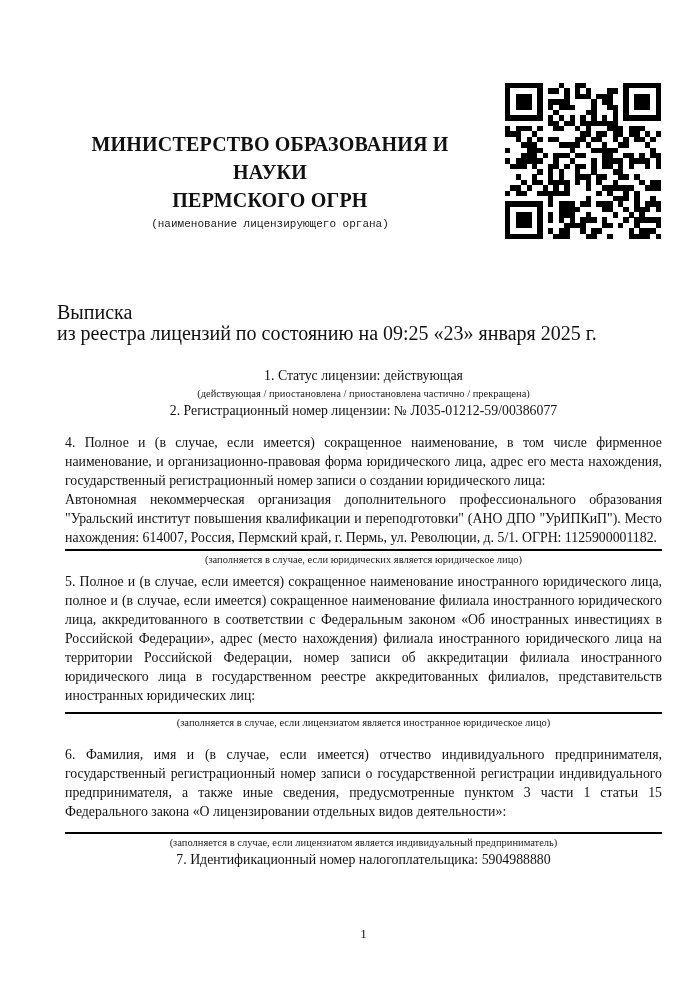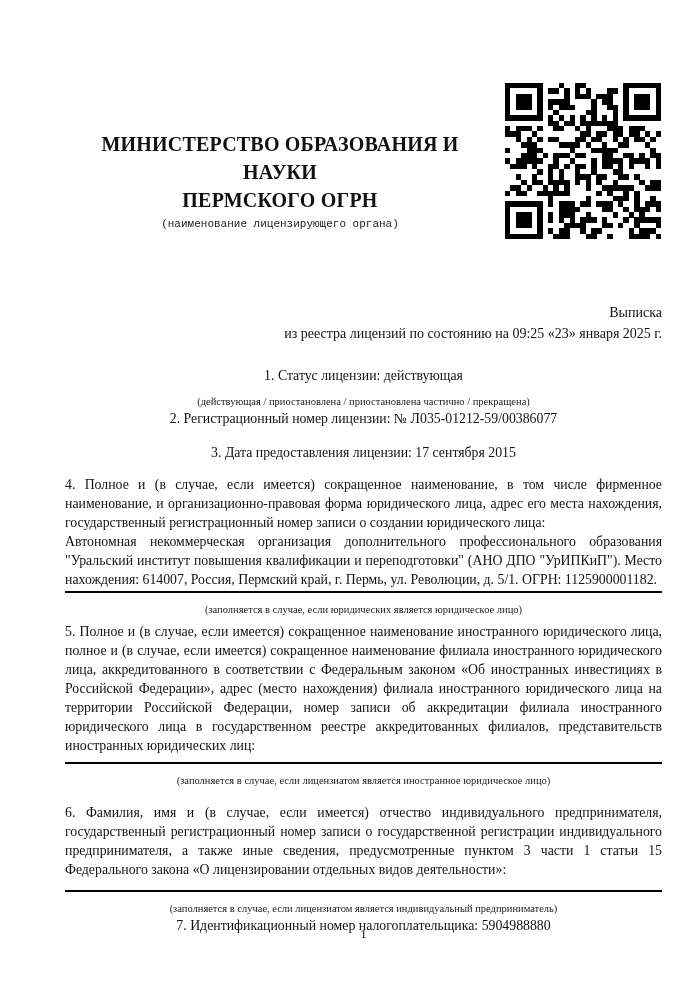--- a/index.html
+++ b/index.html
@@ -1,30 +1,30 @@
 <!DOCTYPE html>
 <html><head>
 <meta charset="utf-8">
 <style>
   html,body{margin:0;padding:0;background:#ffffff;}
   body{width:700px;height:990px;font-family:"Liberation Serif","DejaVu Serif",serif;color:#111;}
   .page{position:relative;width:700px;height:990px;background:#fff;overflow:hidden;}
 
   .qr{position:absolute;top:83px;left:505px;width:156px;height:156px;}
 
-  .org-header{position:absolute;top:130px;left:66px;width:428px;text-align:center;}
+  .org-header{position:absolute;top:130px;left:56px;width:428px;text-align:center;}
   .org-name{font-size:20px;font-weight:bold;line-height:28px;letter-spacing:.2px;}
   .org-caption{font-size:11px;line-height:14px;margin-top:3px;color:#1a1a1a;font-family:Liberation Mono, monospace;}
 
-  .doc-title{position:absolute;top:302px;left:65px;width:597px;text-align:right;font-size:14px;line-height:21px;}
+  .doc-title{position:absolute;top:302px;left:57px;width:597px;text-align:left;font-size:20px;line-height:21px;}
 
   .content{position:absolute;top:366px;left:65px;width:597px;font-size:13.8px;line-height:19px;}
   .para{text-align:justify;}
   .line{text-align:center;}
-  .note{font-size:10.5px;line-height:14px;text-align:center;margin-top:10px;color:#1a1a1a;}
+  .note{font-size:10.5px;line-height:14px;text-align:center;margin-top:2px;color:#1a1a1a;}
   .rule{border:0;border-top:2px solid #000;margin:0;height:0;}
 
   .mt17{}
   .mt15{margin-top:15px;}
   .mt13{margin-top:13px;}
   .mt5{margin-top:5px;}
   .rulegap6{margin-top:6px;}
   .ruletight{margin-top:2px;}
 
   .page-number{position:absolute;top:926px;left:65px;width:597px;text-align:center;font-size:13px;}
@@ -468,23 +468,20 @@
 
     <div class="item">
       <div class="line">1. Статус лицензии: действующая</div>
       <div class="note">(действующая / приостановлена / приостановлена частично / прекращена)</div>
     </div>
 
     <div class="item mt17">
       <div class="line">2. Регистрационный номер лицензии: № Л035-01212-59/00386077</div>
     </div>
 
-    <div class="item mt15">
-      <div class="line">3. Дата предоставления лицензии: 17 сентября 2015</div>
-    </div>
 
     <div class="item mt13">
       <div class="para">4. Полное и (в случае, если имеется) сокращенное наименование, в том числе фирменное наименование, и организационно-правовая форма юридического лица, адрес его места нахождения, государственный регистрационный номер записи о создании юридического лица:</div>
       <div class="para">Автономная некоммерческая организация дополнительного профессионального образования "Уральский институт повышения квалификации и переподготовки" (АНО ДПО "УрИПКиП"). Место нахождения: 614007, Россия, Пермский край, г. Пермь, ул. Революции, д. 5/1. ОГРН: 1125900001182.</div>
       <hr class="rule ruletight">
       <div class="note">(заполняется в случае, если юридических является юридическое лицо)</div>
     </div>
 
     <div class="item mt5">
       <div class="para">5. Полное и (в случае, если имеется) сокращенное наименование иностранного юридического лица, полное и (в случае, если имеется) сокращенное наименование филиала иностранного юридического лица, аккредитованного в соответствии с Федеральным законом «Об иностранных инвестициях в Российской Федерации», адрес (место нахождения) филиала иностранного юридического лица на территории Российской Федерации, номер записи об аккредитации филиала иностранного юридического лица в государственном реестре аккредитованных филиалов, представительств иностранных юридических лиц:</div>

